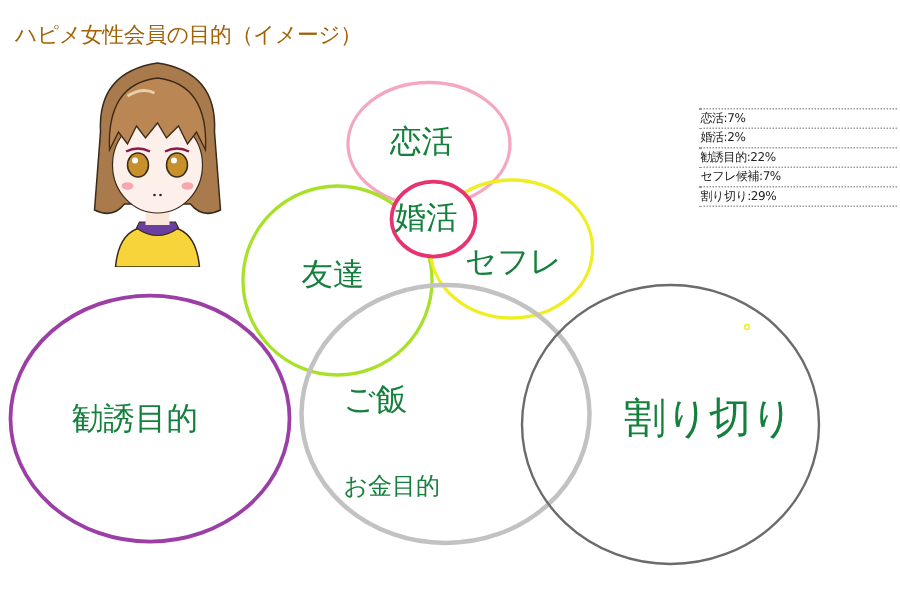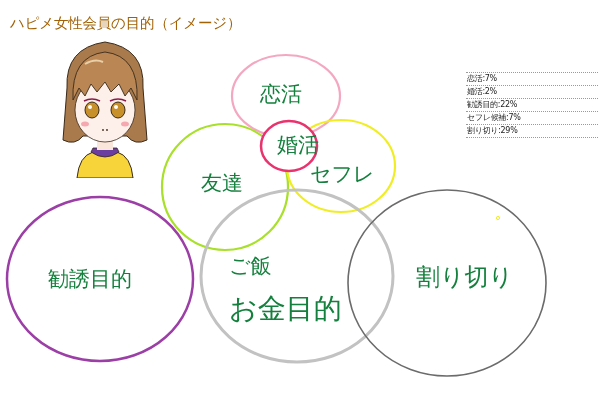--- a/index.html
+++ b/index.html
@@ -51,27 +51,27 @@
   <ellipse cx="225" cy="187" rx="63" ry="63" fill="none" stroke="#a8e02a" stroke-width="2.2"></ellipse>
   <ellipse cx="341" cy="166" rx="54" ry="46" fill="none" stroke="#f0ee22" stroke-width="2.2"></ellipse>
   <ellipse cx="100" cy="279" rx="93" ry="82" fill="none" stroke="#9b3fa6" stroke-width="2.5"></ellipse>
   <ellipse cx="297" cy="276" rx="96" ry="86" fill="none" stroke="#c2c2c2" stroke-width="3"></ellipse>
   <ellipse cx="447" cy="283" rx="99" ry="93" fill="none" stroke="#6b6b6b" stroke-width="1.6"></ellipse>
   <ellipse cx="289" cy="146" rx="28" ry="25" fill="#ffffff" stroke="#e8336e" stroke-width="2.5"></ellipse>
   <circle cx="498" cy="218" r="1.6" fill="none" stroke="#f0ee22" stroke-width="1"></circle>
 </svg>
 
 <div class="lbl" style="left:260px;top:84px;font-size:21px;">恋活</div>
-<div class="lbl" style="left:263px;top:135px;font-size:21px;margin-left:14px;">婚活</div>
+<div class="lbl" style="left:263px;top:135px;font-size:21px;">婚活</div>
 <div class="lbl" style="left:201px;top:173px;font-size:21px;">友達</div>
 <div class="lbl" style="left:310px;top:164px;font-size:21px;">セフレ</div>
 <div class="lbl" style="left:48px;top:269px;font-size:21px;">勧誘目的</div>
 <div class="lbl" style="left:229px;top:256px;font-size:21px;text-align:right;">ご飯</div>
-<div class="lbl" style="left:229px;top:295px;font-size:28px;">お金目的</div>
-<div class="lbl" style="left:416px;top:265px;font-size:24px;">割り切り</div>
+<div class="lbl" style="left:229px;top:316px;font-size:16px;">お金目的</div>
+<div class="lbl" style="left:416px;top:265px;font-size:28px;">割り切り</div>
 
 <div class="legend">
   <div class="legend-row">恋活:7%</div>
   <div class="legend-row">婚活:2%</div>
   <div class="legend-row">勧誘目的:22%</div>
   <div class="legend-row">セフレ候補:7%</div>
   <div class="legend-row">割り切り:29%</div>
 </div>
 
 </body></html>

